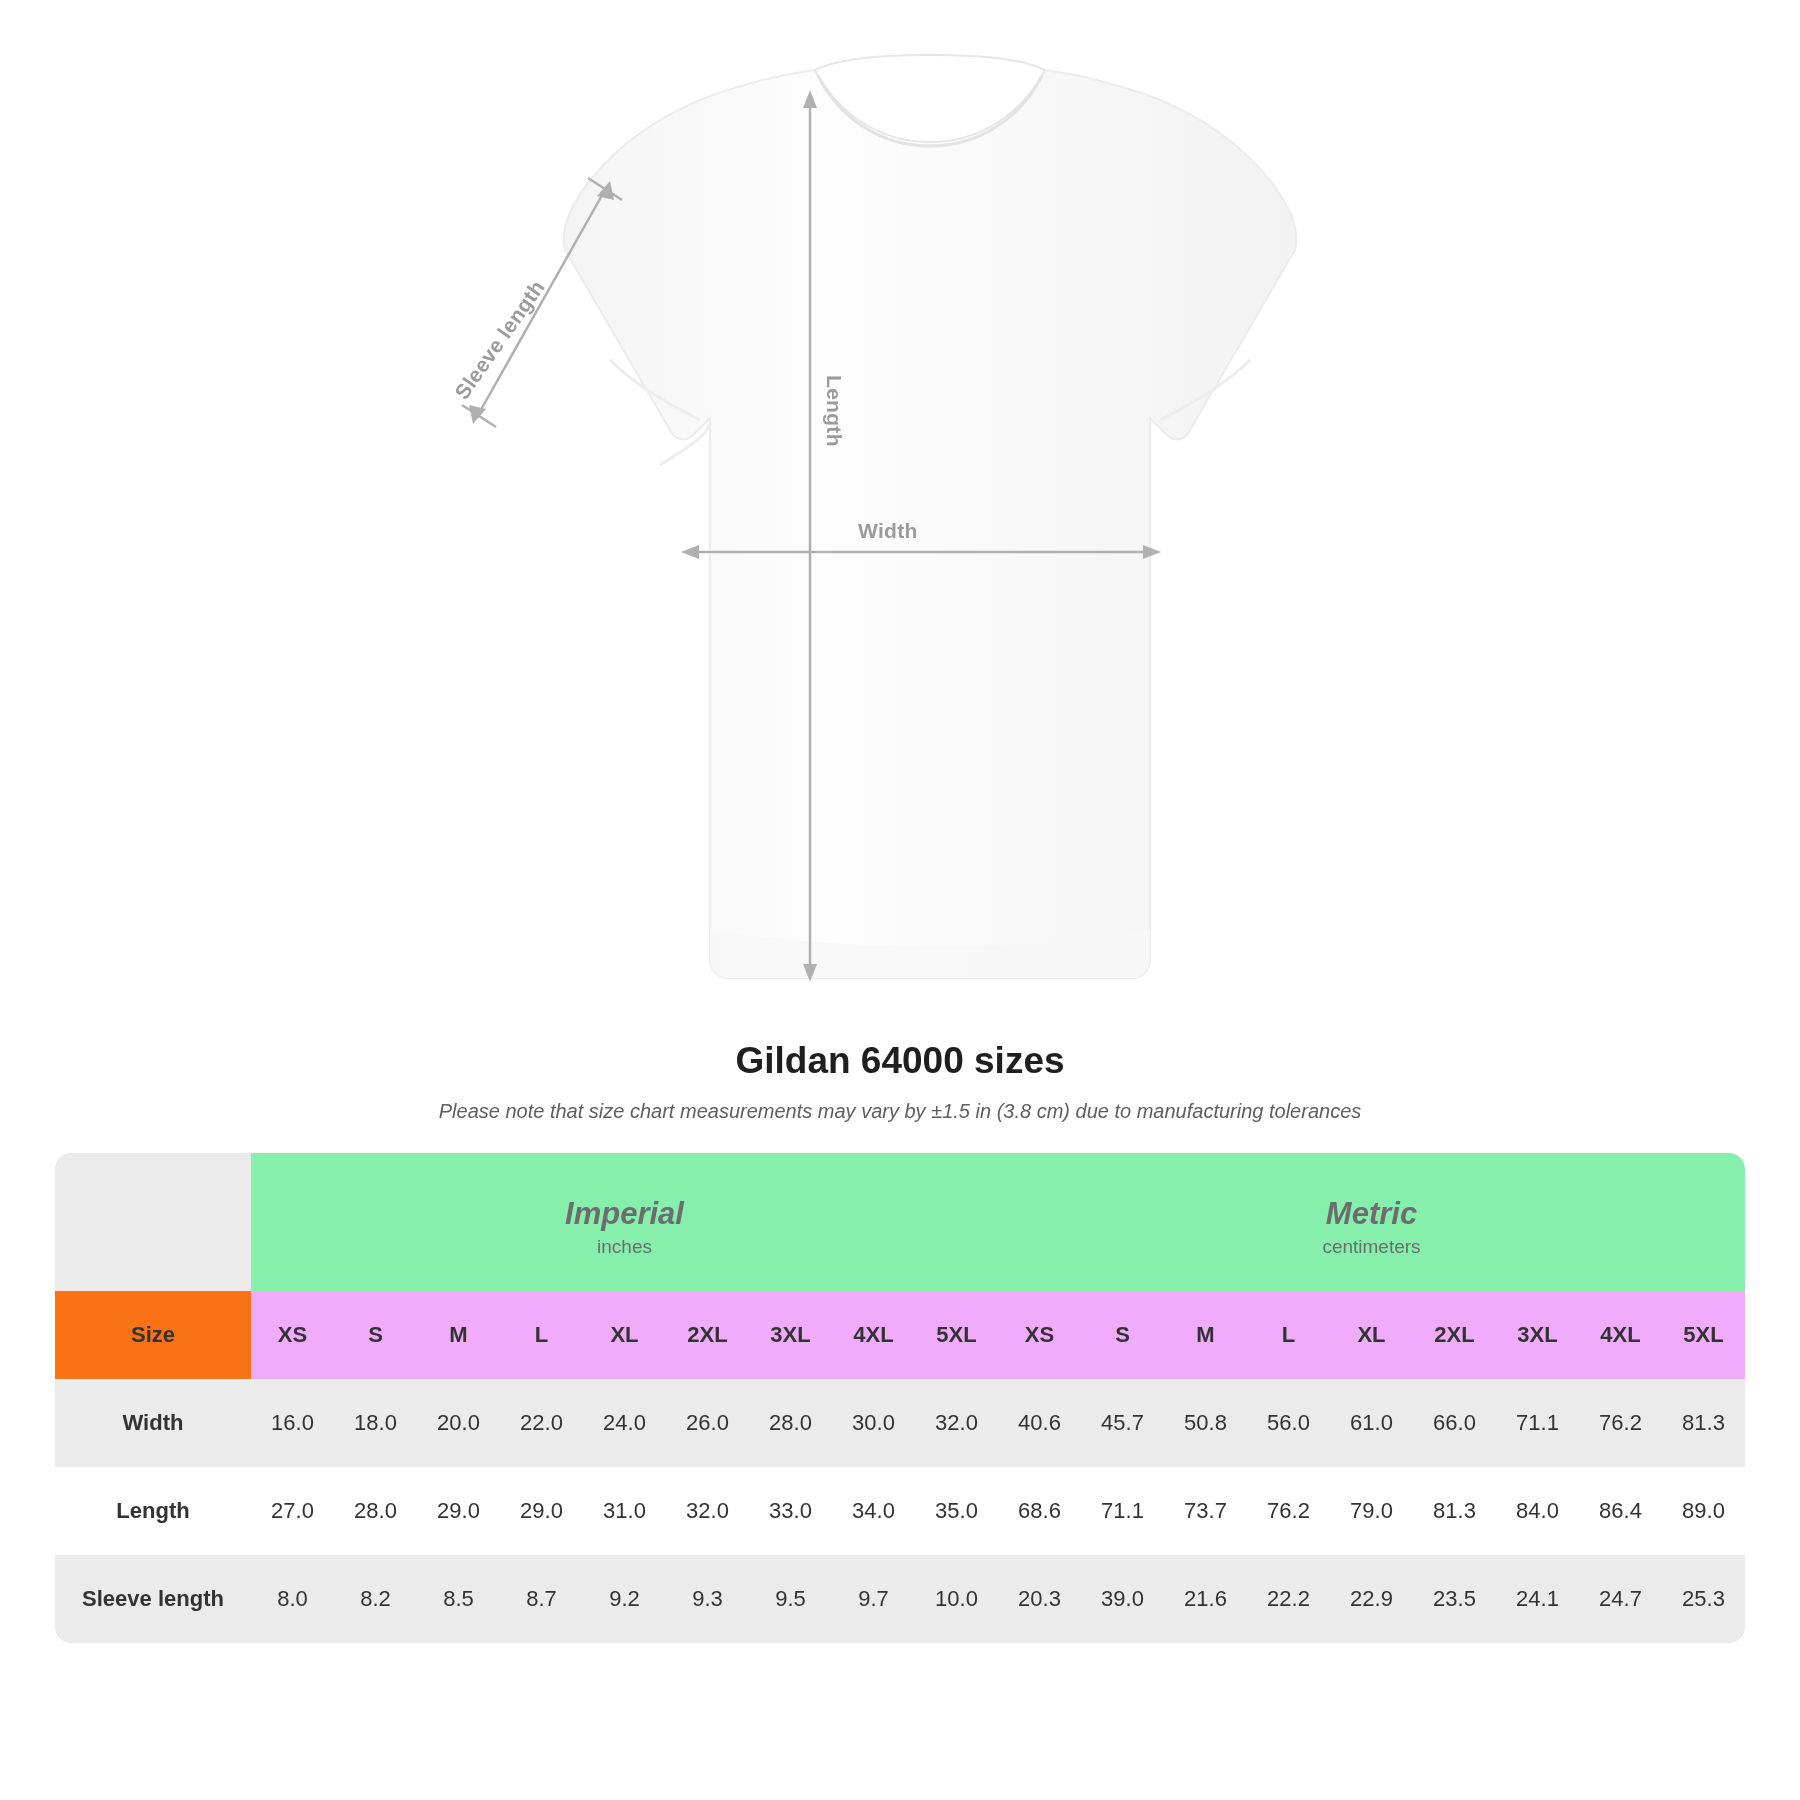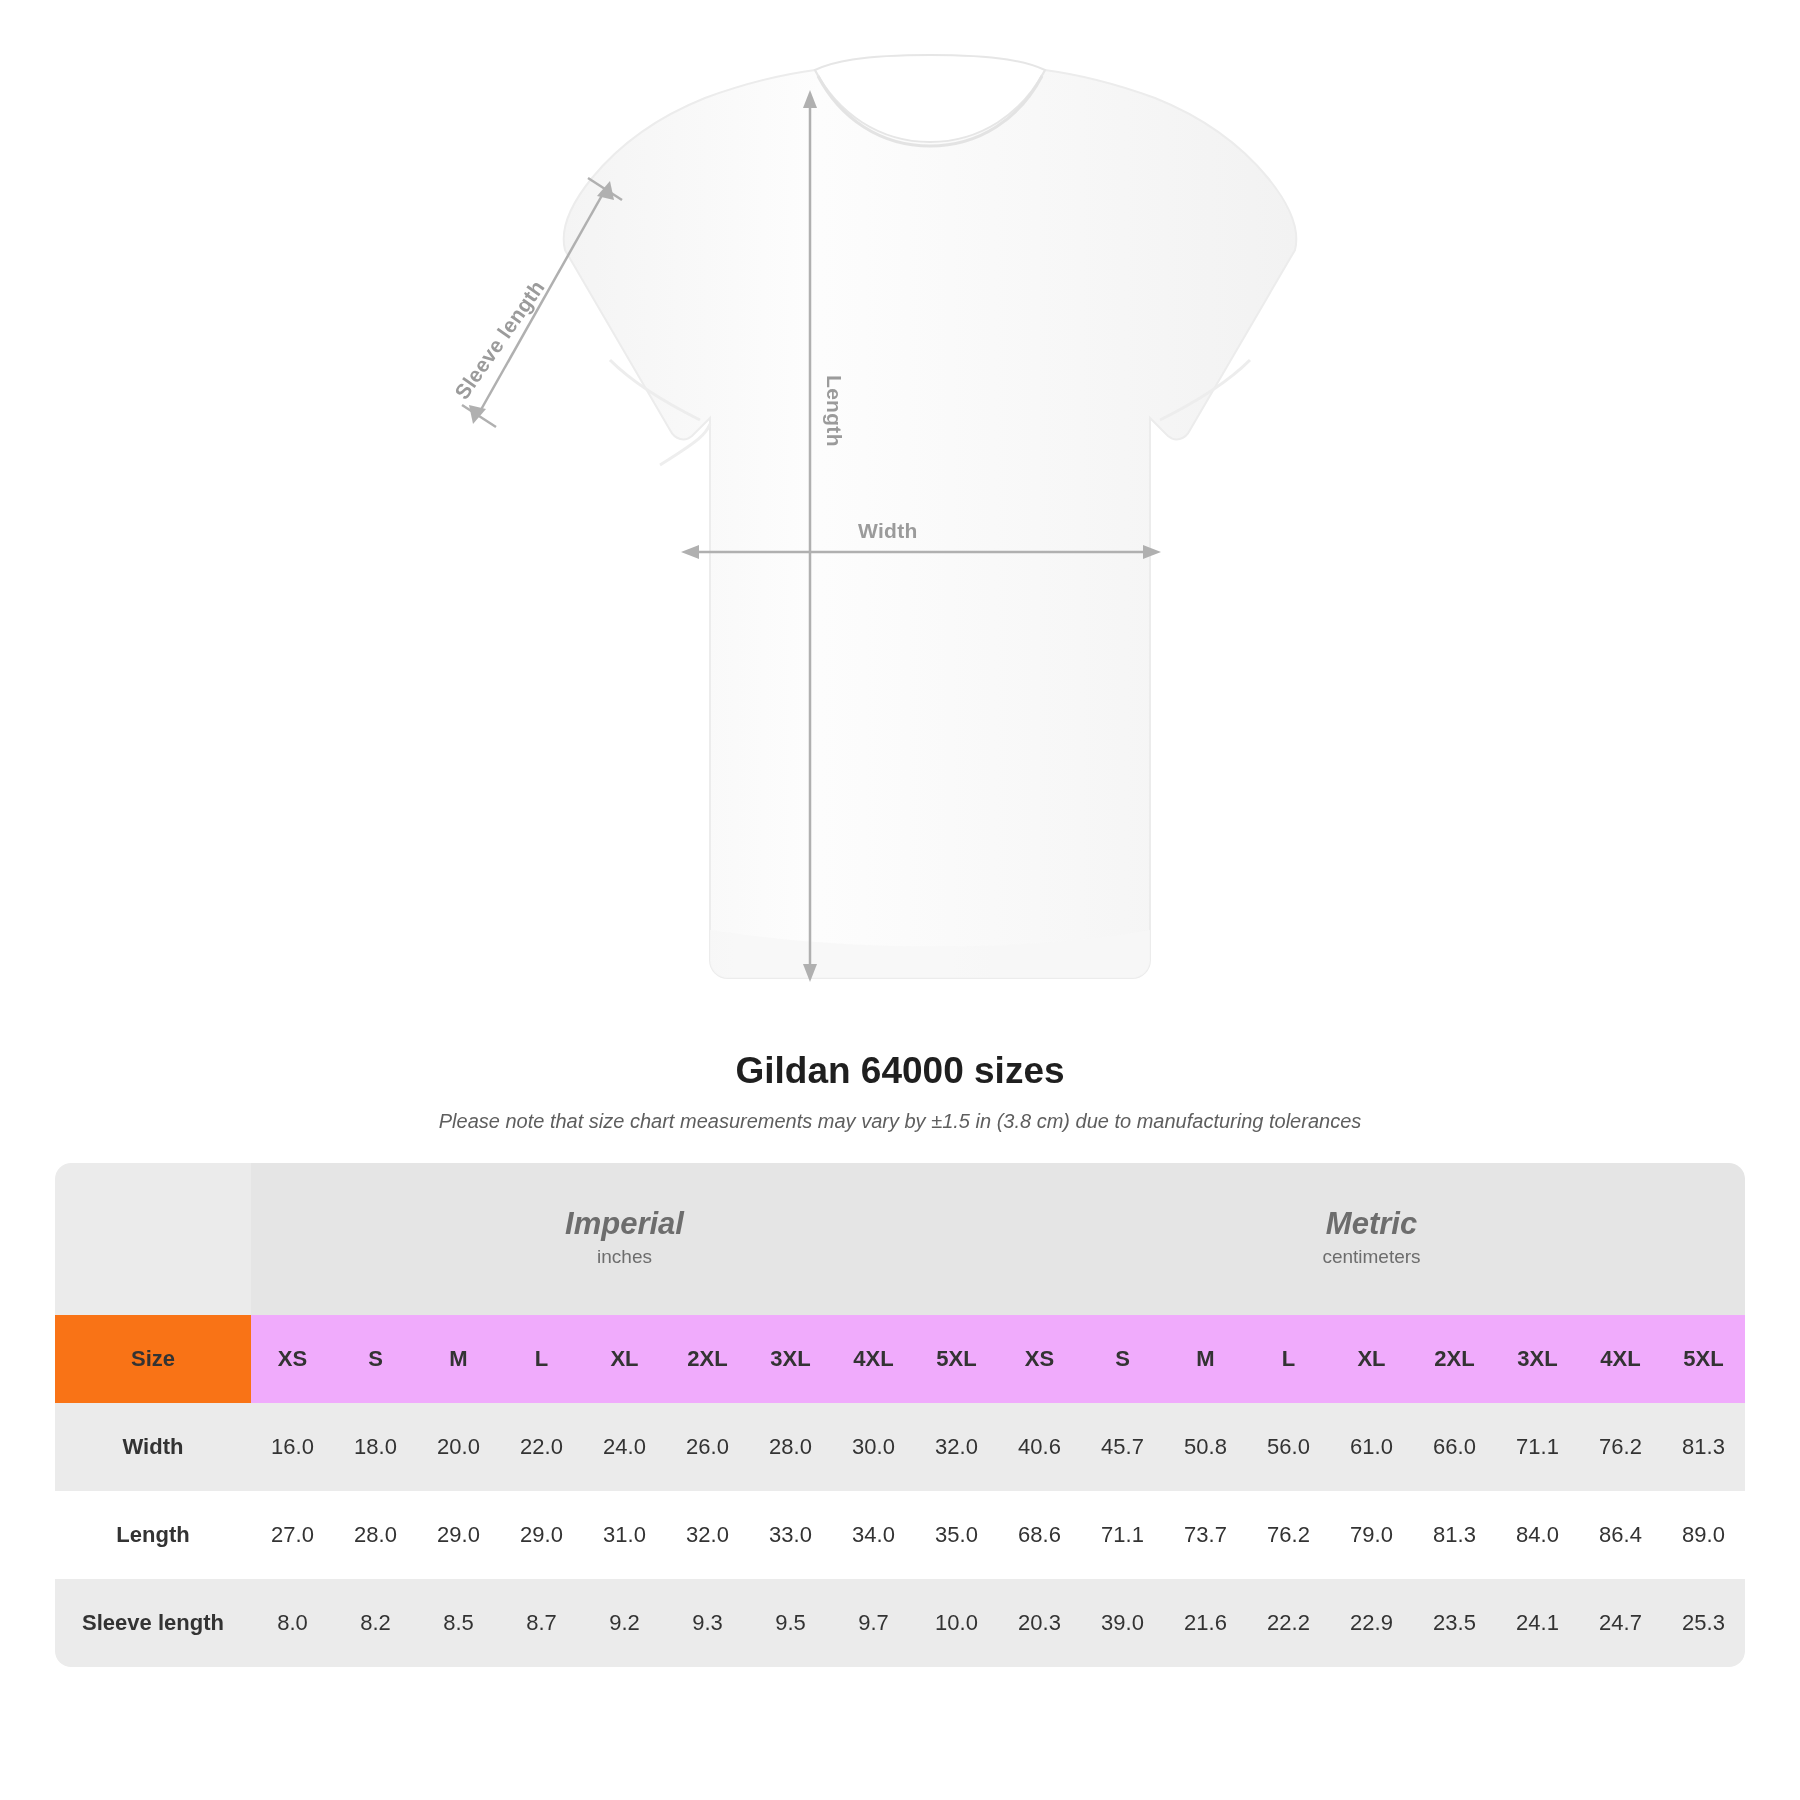--- a/index.html
+++ b/index.html
@@ -45,21 +45,20 @@
     text-orientation: mixed;
   }
   .dim-label.sleeve {
     transform: rotate(-55deg);
     transform-origin: left top;
   }
 
   
   .title-block {
     text-align: center;
-    margin-top: 10px;
   }
   .chart-title {
     font-size: 37px;
     font-weight: bold;
     color: #1f1f1f;
     margin: 0 0 18px 0;
   }
   .chart-note {
     font-size: 20px;
     font-style: italic;
@@ -82,23 +81,23 @@
   table.size-table td,
   table.size-table th {
     text-align: center;
     vertical-align: middle;
     font-size: 22px;
     color: #333333;
     border: 0;
   }
   
   .unit-cell {
-    background: #e5e5e5;
+    background: #86efac;
     height: 120px;
-    padding: 14px 0 18px 0;
+    padding: 14px 0 4px 0;
   }
   .unit-name {
     font-size: 31px;
     font-weight: bold;
     font-style: italic;
     color: #6d6d6d;
     line-height: 1.15;
   }
   .unit-sub {
     font-size: 19px;

